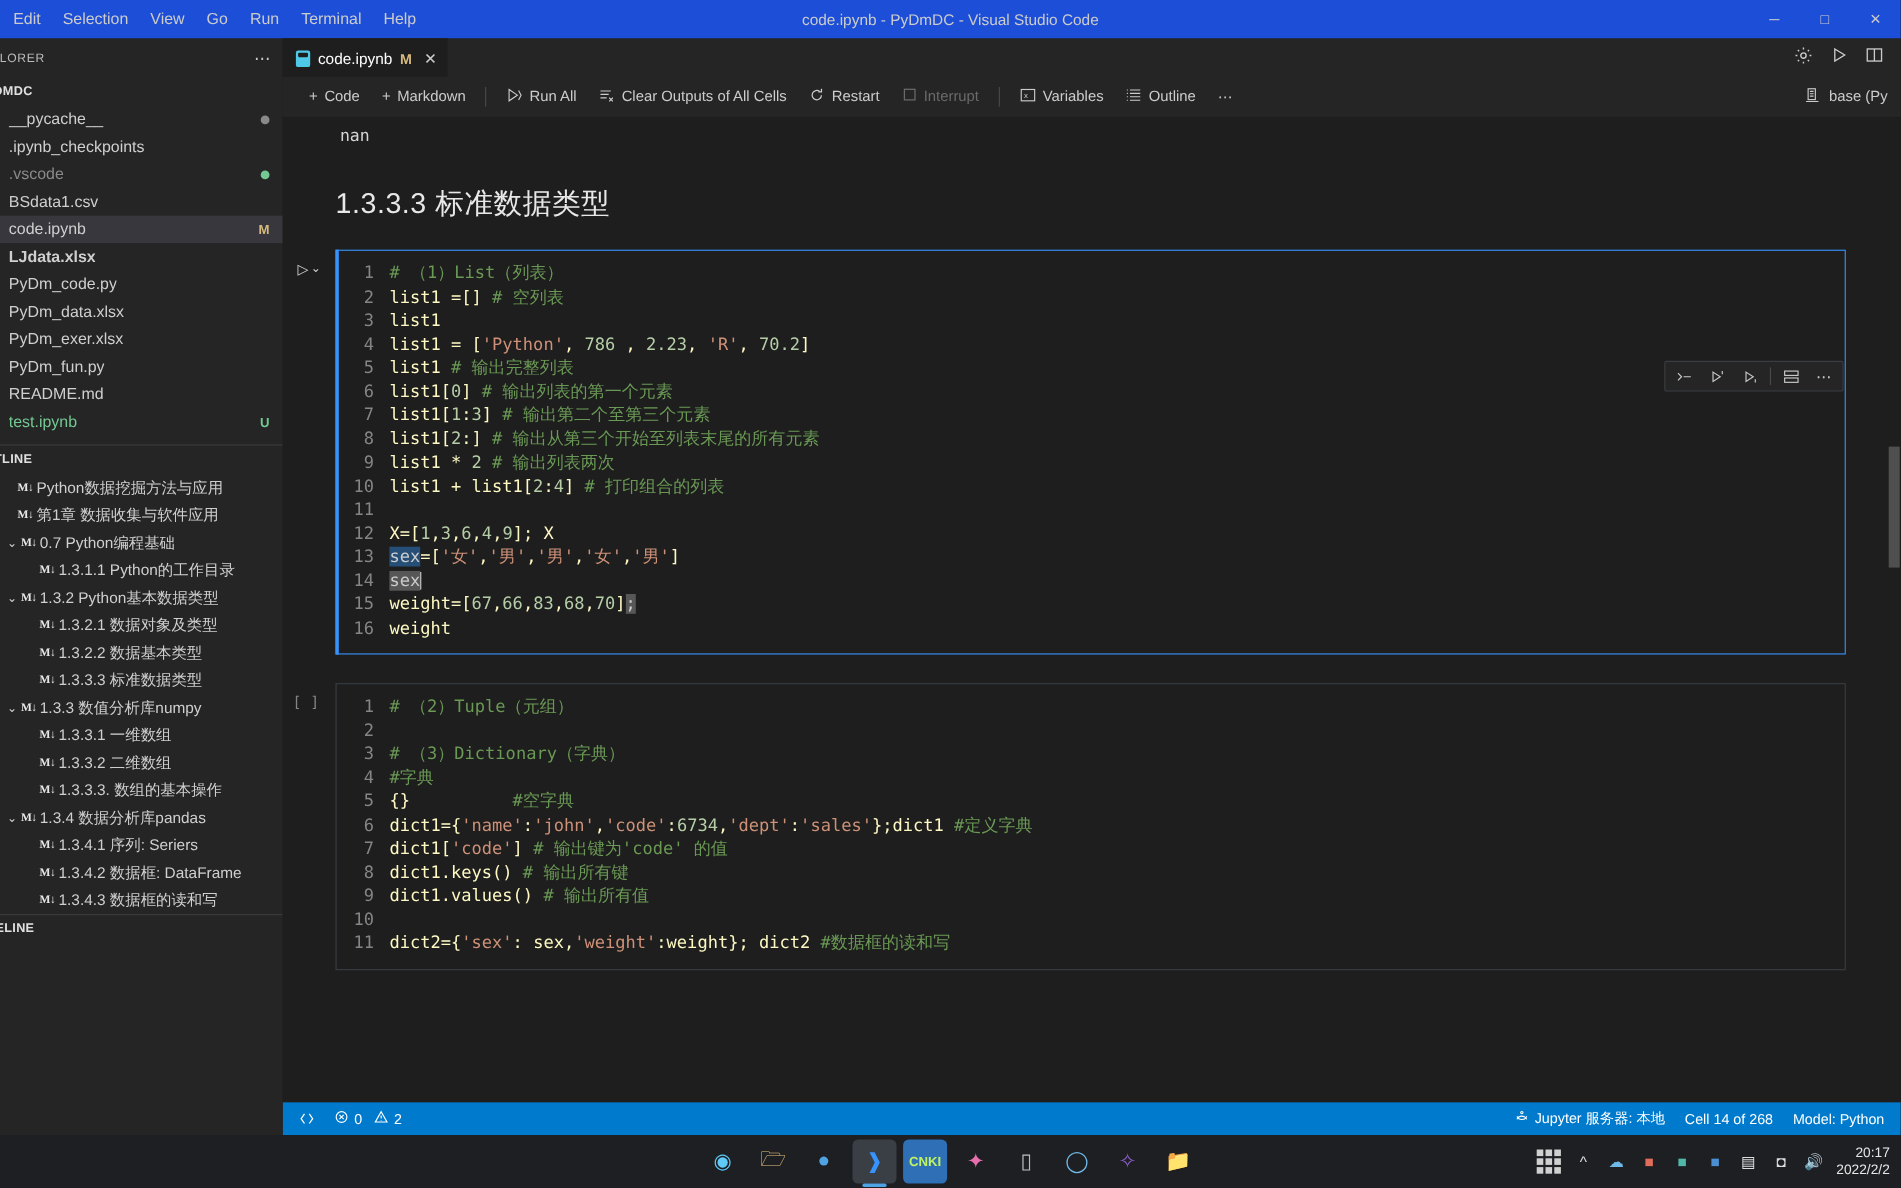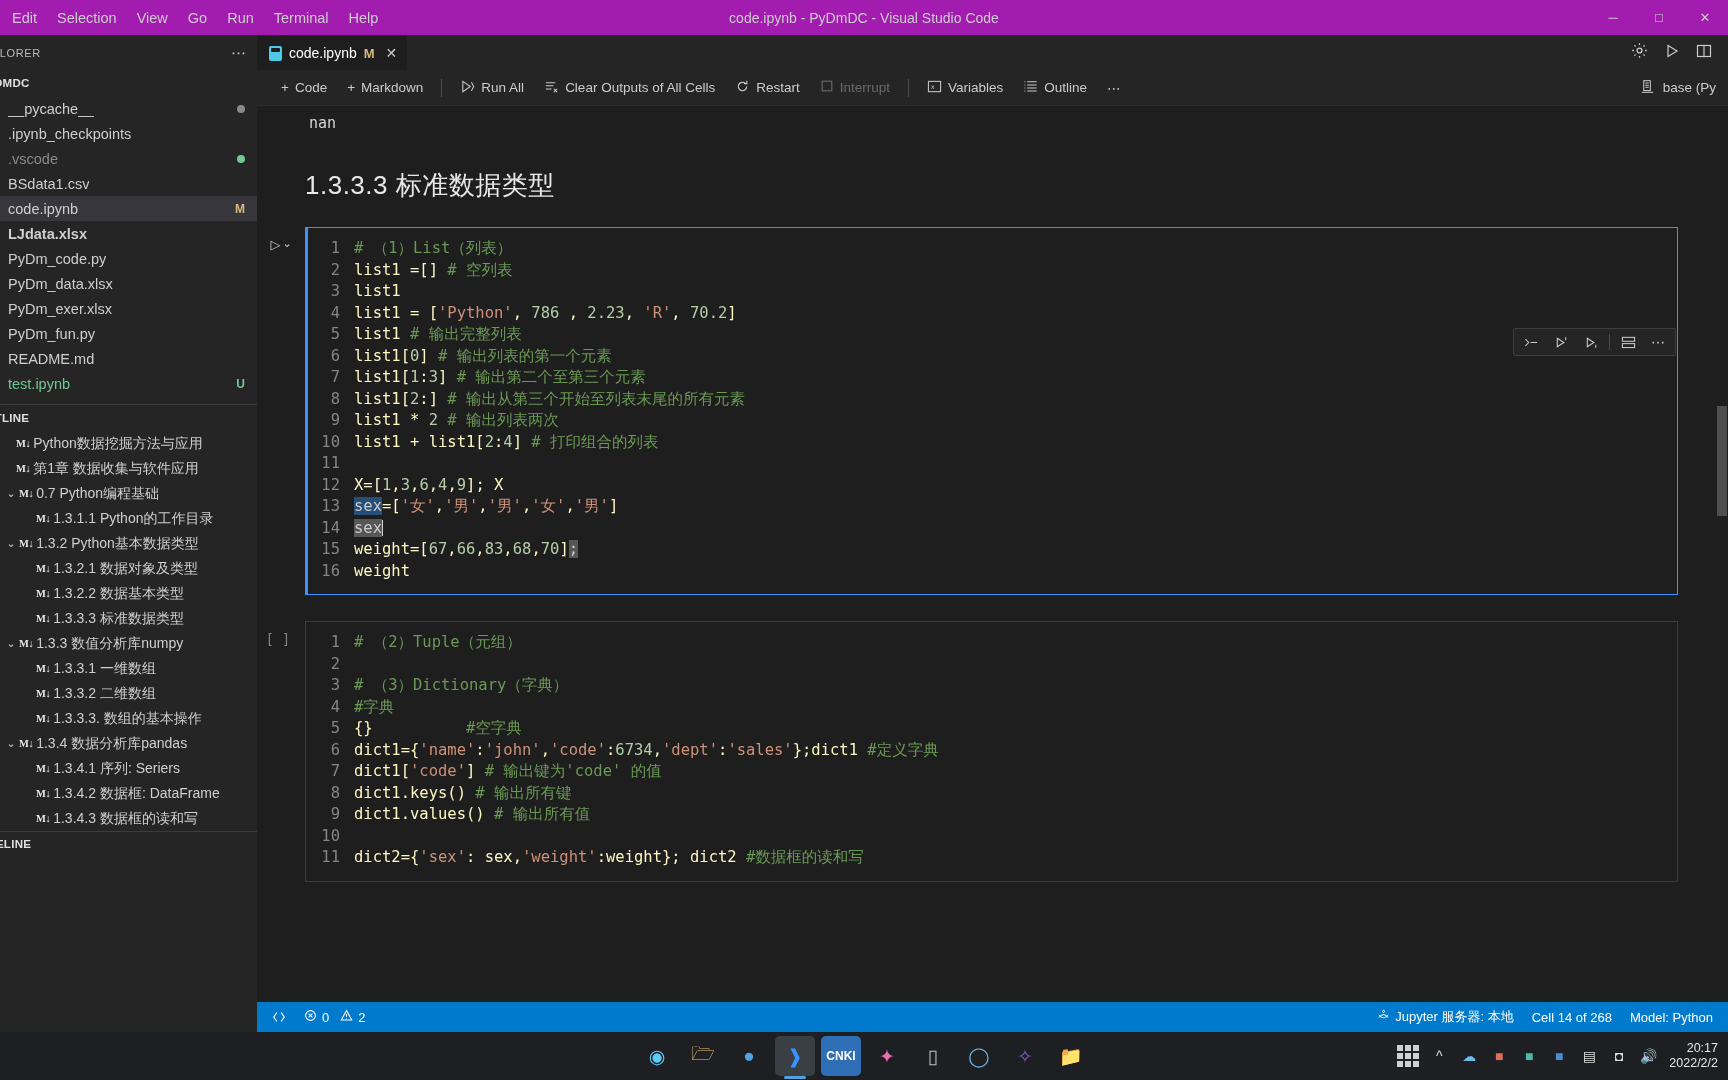--- a/index.html
+++ b/index.html
@@ -7,21 +7,21 @@
     width: 1728px; height: 1080px;
     background: #1e1e1e;
     font-family: "Liberation Sans", sans-serif;
     overflow: hidden;
     color: #ccc;
   }
   .app { position: relative; width: 1728px; height: 1080px; display: flex; flex-direction: column; }
 
   
   .titlebar {
-    height: 35px; background: #a21caf; display: flex; align-items: center;
+    height: 35px; background: #1d4ed8; display: flex; align-items: center;
     flex: 0 0 35px; position: relative;
   }
   .menu { display: flex; align-items: center; padding-left: 2px; }
   .menu-item {
     font-size: 14.5px; color: #cccccc; padding: 4px 10px; white-space: nowrap;
   }
   .title-center {
     position: absolute; left: 0; right: 0; text-align: center;
     font-size: 14px; color: #cccccc; pointer-events: none;
   }
@@ -609,21 +609,21 @@
       </div>
     </div>
   </div>
 
   <div class="taskbar">
     <div class="tb-center">
       <div class="tbicon" style="color:#5fc9f8;">◉</div>
       <div class="tbicon" style="color:#e8c07a;">🗁</div>
       <div class="tbicon" style="color:#4fa3e3;">●</div>
       <div class="tbicon active" style="color:#3794ff;">❱</div>
-      <div class="tbicon" style="background:#2f6fb5;color:#ffffff;font-size:12px;font-weight:bold;">CNKI</div>
+      <div class="tbicon" style="background:#2f6fb5;color:#bef264;font-size:12px;font-weight:bold;">CNKI</div>
       <div class="tbicon" style="color:#e86fae;">✦</div>
       <div class="tbicon" style="color:#bbbbbb;">▯</div>
       <div class="tbicon" style="color:#6fb8e8;">◯</div>
       <div class="tbicon" style="color:#8b5fc9;">✧</div>
       <div class="tbicon" style="color:#e8b95a;">📁</div>
     </div>
     <div class="tray">
       <span class="sysgrid">
           <i></i>
           <i></i>

